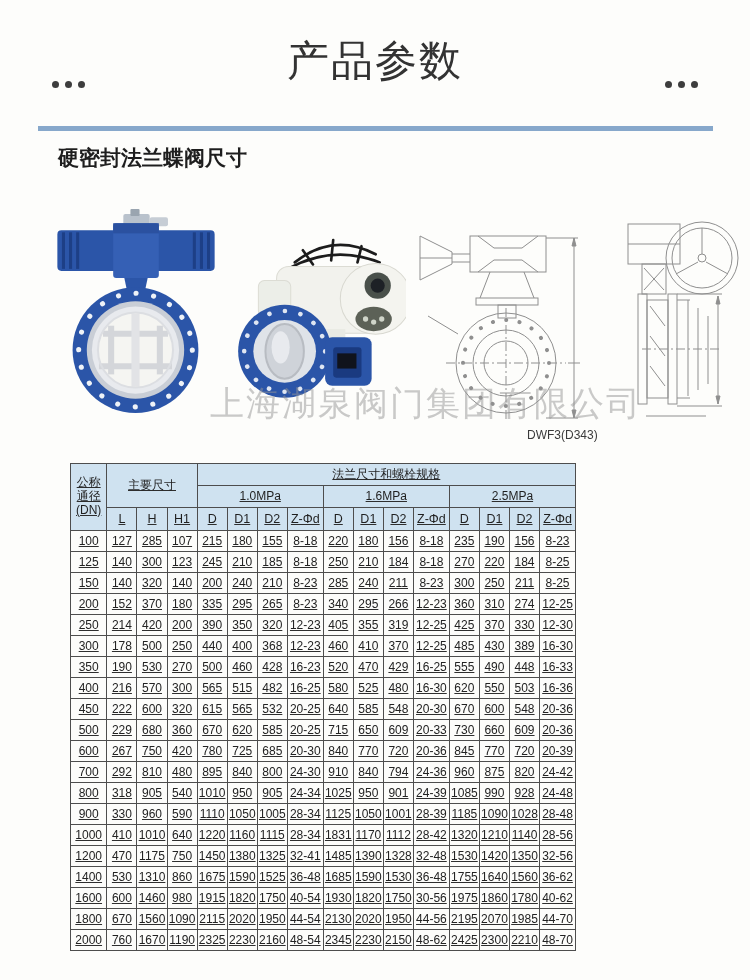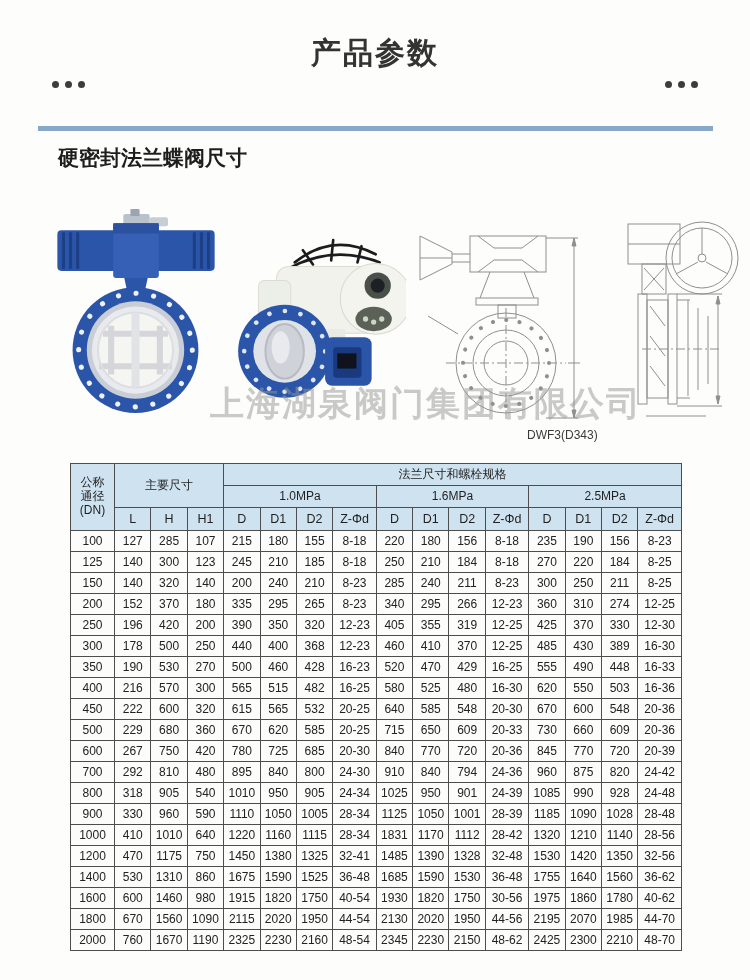--- a/index.html
+++ b/index.html
@@ -4,43 +4,43 @@
 <style>
   * { margin:0; padding:0; box-sizing:border-box; }
   html,body { background:#ffffff; }
   .page {
     position:relative; width:750px; height:980px; margin:0 auto;
     background:#fdfdfb; overflow:hidden;
     font-family:"Liberation Sans", sans-serif; color:#2e2e2e;
   }
   .page-title {
     position:absolute; top:33px; left:0; width:100%;
-    text-align:center; font-size:30px; font-weight:bold; color:#333;
+    text-align:center; font-size:42px; font-weight:normal; color:#333;
     letter-spacing:2px;
   }
   .dots { position:absolute; top:81px; display:flex; gap:6px; }
   .dots-left { left:52px; }
   .dots-right { right:52px; }
   .dot { width:7px; height:7px; border-radius:50%; background:#3d3d3d; }
   .divider { position:absolute; left:38px; top:126px; width:675px; height:5px; }
   .subtitle { position:absolute; left:58px; top:144px; font-size:21px; font-weight:bold; color:#1e1e1e; }
 
   .photo1 { position:absolute; left:52px; top:208px; width:168px; height:208px; }
   .photo2 { position:absolute; left:224px; top:228px; width:182px; height:182px; }
   .drawings { position:absolute; left:406px; top:196px; width:340px; height:235px; }
   .watermark {
     position:absolute; left:210px; top:381px; white-space:nowrap;
     font-size:34px; letter-spacing:2px; color:rgba(150,150,150,0.5);
-    font-weight:bold; pointer-events:none;
+    font-weight:normal; pointer-events:none;
   }
   .drawing-caption { position:absolute; left:527px; top:428px; font-size:12px; color:#3a3a3a; }
 
   .table-heading { position:absolute; left:66px; top:442px; font-size:15px; font-weight:bold; color:#1a1a1a; }
   .dim-table-wrap { position:absolute; left:70px; top:463px; }
-  table { border-collapse:collapse; table-layout:fixed; width:612px; }
+  table { border-collapse:collapse; table-layout:fixed; width:506px;text-decoration:underline; }
   th, td { border:1px solid #4d4d4d; text-align:center; padding:0; overflow:hidden; }
   thead th { background:#cfe2f0; font-weight:normal; font-size:12px; color:#1f1f1f; line-height:1.15; }
   thead .dn-head { font-size:12px; }
   thead tr.r1 th { height:22px; }
   thead tr.r2 th { height:22px; }
   thead tr.r3 th { height:23px; font-size:12.5px; }
   tbody td { font-size:12px; color:#222; height:21px; background:#fcfcfa; }
 </style>
 </head>
 <body>
@@ -309,21 +309,21 @@
             <td>295</td>
             <td>266</td>
             <td>12-23</td>
             <td>360</td>
             <td>310</td>
             <td>274</td>
             <td>12-25</td>
           </tr>
           <tr>
             <td>250</td>
-            <td>196</td>
+            <td>214</td>
             <td>420</td>
             <td>200</td>
             <td>390</td>
             <td>350</td>
             <td>320</td>
             <td>12-23</td>
             <td>405</td>
             <td>355</td>
             <td>319</td>
             <td>12-25</td>

